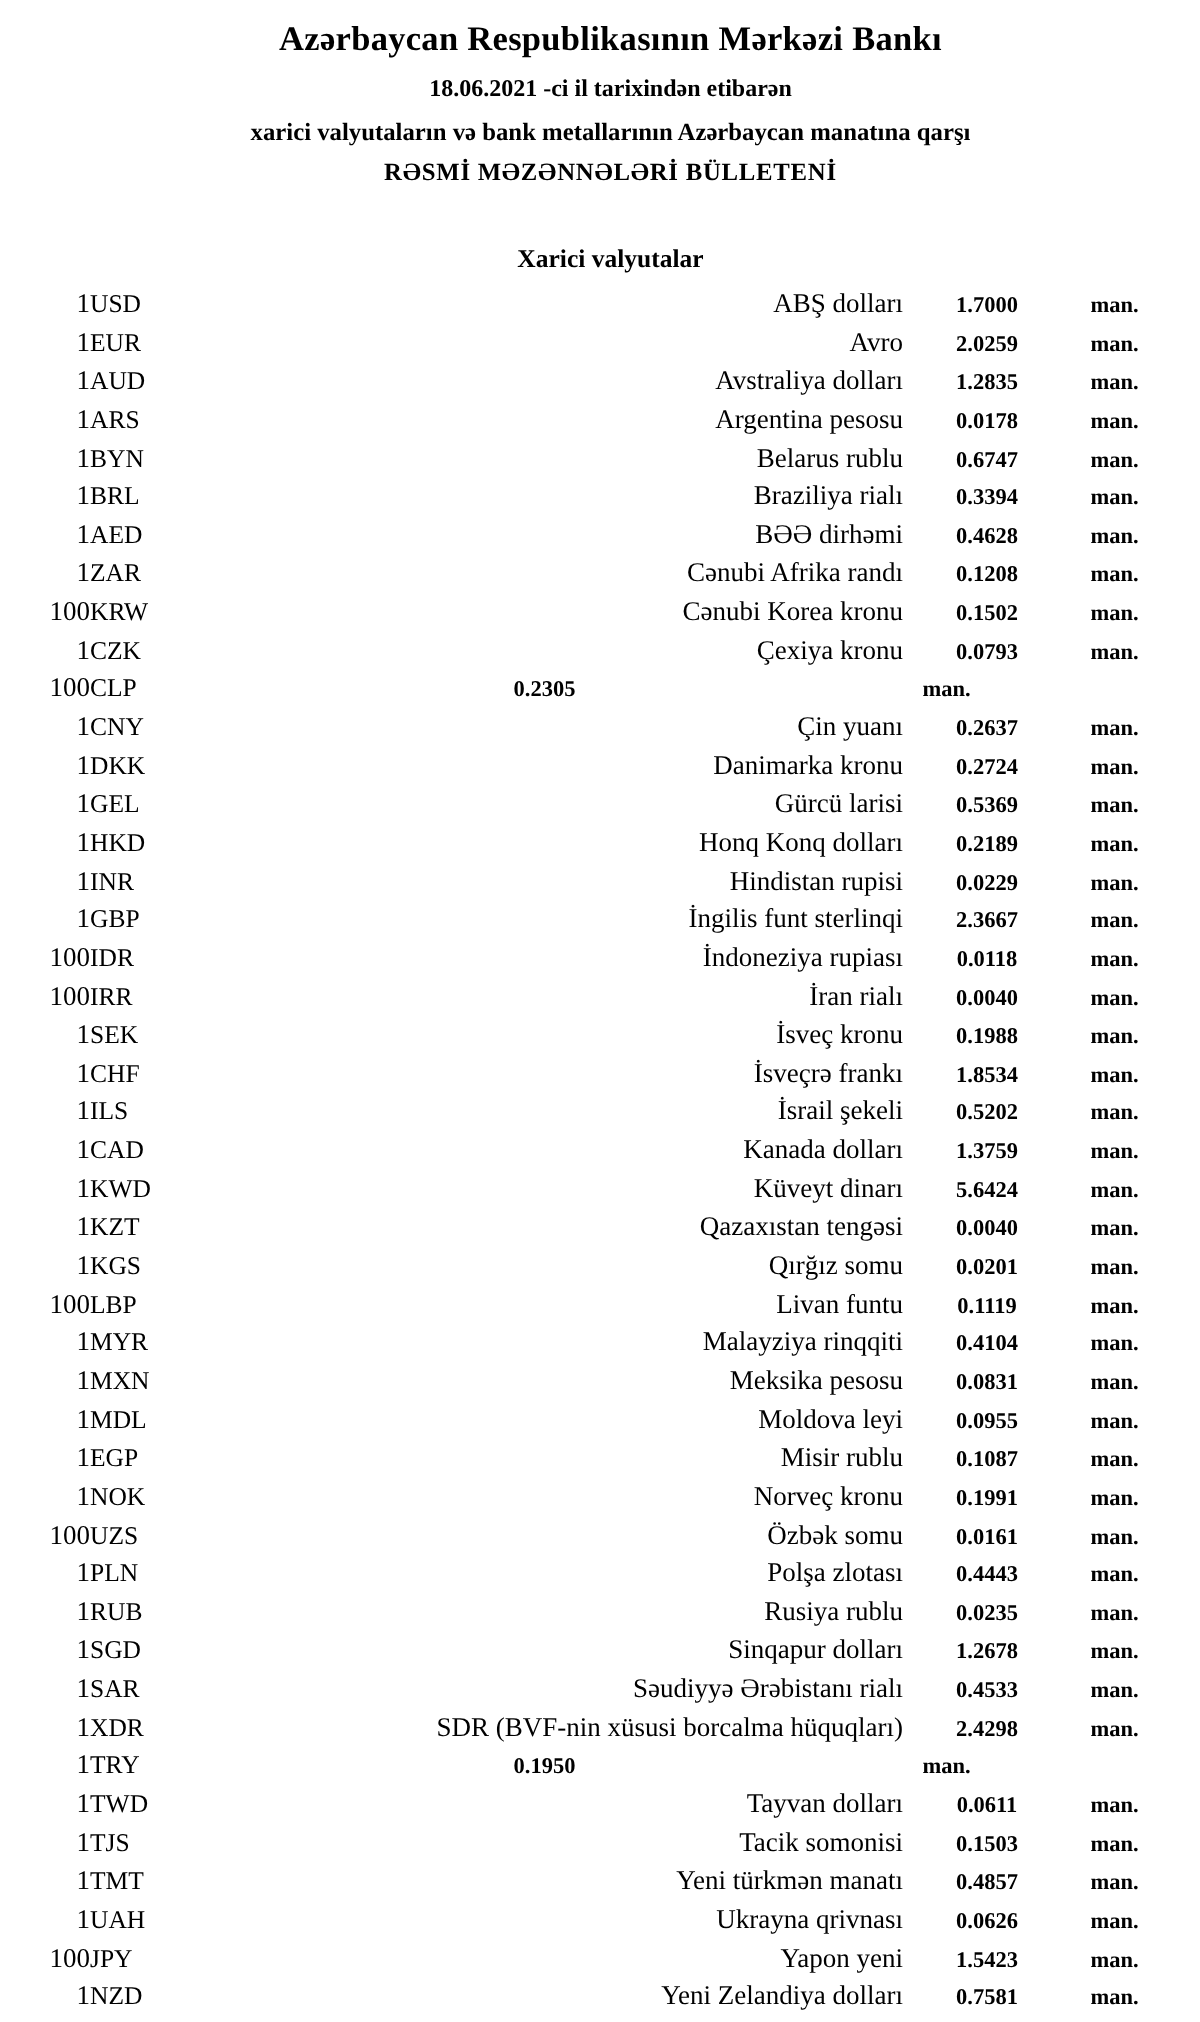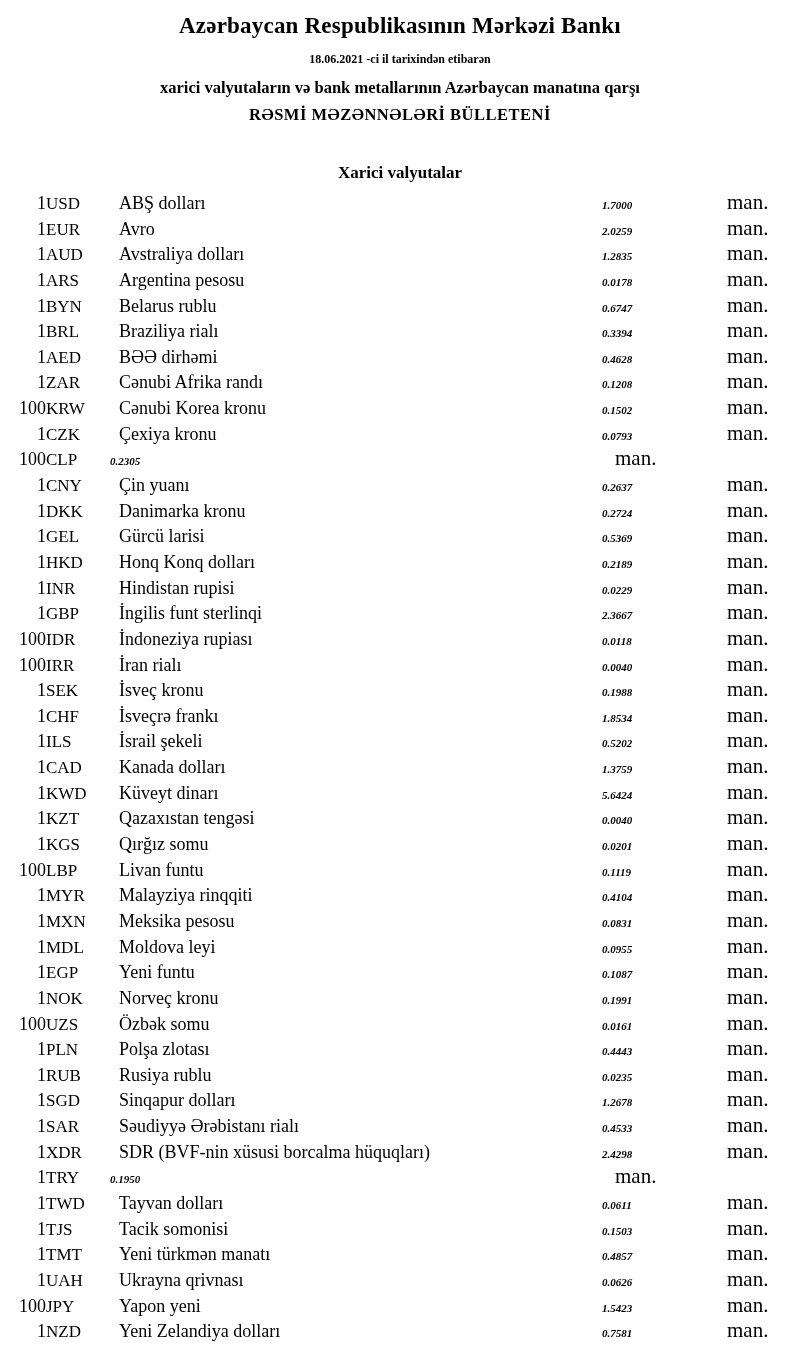--- a/index.html
+++ b/index.html
@@ -11,33 +11,34 @@
     width: 800px;
     height: 1348px;
     font-family: "Liberation Serif", serif;
     color: #000000;
   }
   .page {
     width: 800px;
     height: 1348px;
     overflow: hidden;
     box-sizing: border-box;
+    padding-left: 14px;
   }
   .header {
     text-align: center;
     padding-top: 11px;
   }
   .title {
     font-size: 23px;
     font-weight: bold;
     letter-spacing: 0.2px;
     line-height: 30px;
   }
   .date-line {
-    font-size: 12px;
+    font-size: 16px;
     font-weight: bold;
     margin-top: 9px;
     line-height: 19px;
     font-family: Liberation Serif, serif;
   }
   .scope-line {
     font-size: 16.5px;
     font-weight: bold;
     margin-top: 8px;
     line-height: 21px;
@@ -73,30 +74,31 @@
   }
   .code {
     text-align: left;
     font-size: 17px;
   }
   .name {
     font-size: 18px;
     padding-left: 9px;
     white-space: nowrap;
     overflow: hidden;
+    text-align: right;
   }
   .rate {
-    text-align: left;
-    font-size: 11px;
-    font-weight: bold;
-    font-style: italic;
+    text-align: center;
+    font-size: 15px;
+    font-weight: bold;
   }
   .unit {
-    font-size: 21px;
+    font-size: 15px;
     padding-left: 13px;
+    font-weight: bold;
   }
 </style>
 </head>
 <body>
 
 <div class="page">
 
   <div class="header">
     <div class="title">Azərbaycan Respublikasının Mərkəzi Bankı</div>
     <div class="date-line">18.06.2021 -ci il tarixindən etibarən</div>
@@ -342,21 +344,21 @@
       <span class="qty">1</span>
       <span class="code">MDL</span>
       <span class="name">Moldova leyi</span>
       <span class="rate">0.0955</span>
       <span class="unit">man.</span>
     </div>
 
     <div class="row">
       <span class="qty">1</span>
       <span class="code">EGP</span>
-      <span class="name">Yeni funtu</span>
+      <span class="name">Misir rublu</span>
       <span class="rate">0.1087</span>
       <span class="unit">man.</span>
     </div>
 
     <div class="row">
       <span class="qty">1</span>
       <span class="code">NOK</span>
       <span class="name">Norveç kronu</span>
       <span class="rate">0.1991</span>
       <span class="unit">man.</span>

